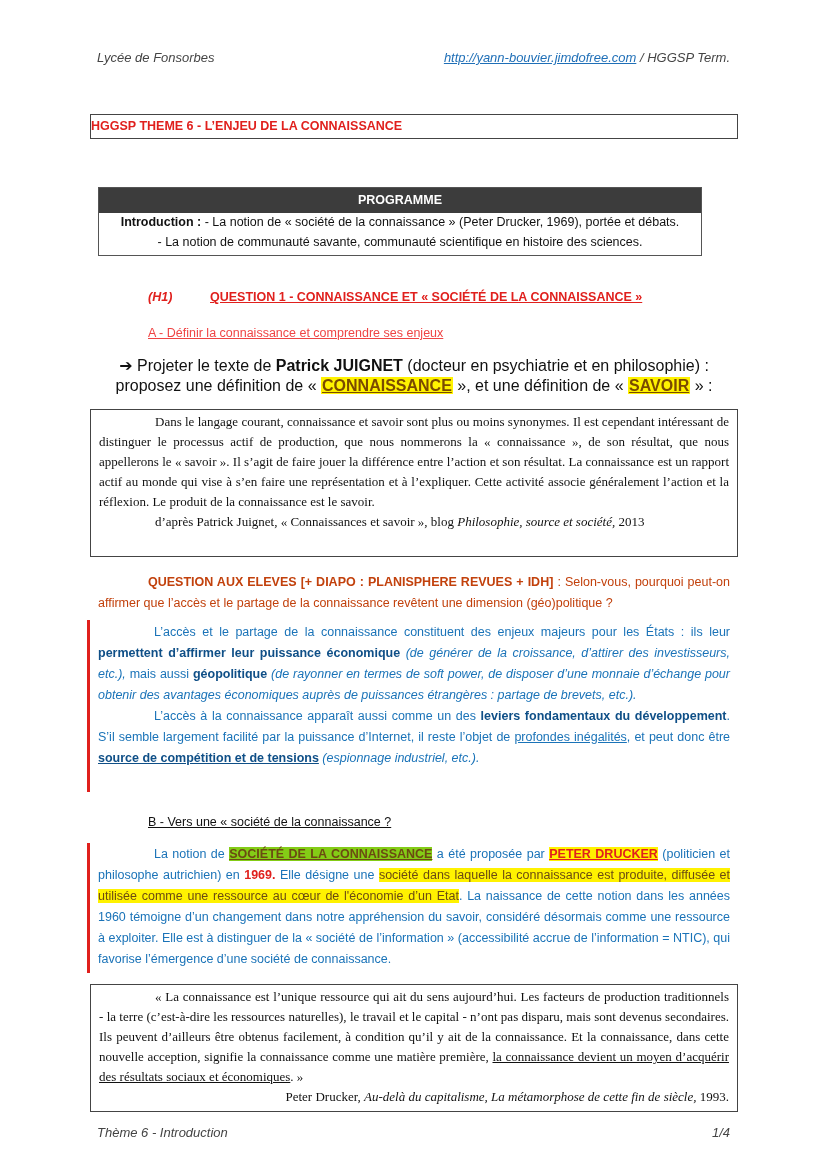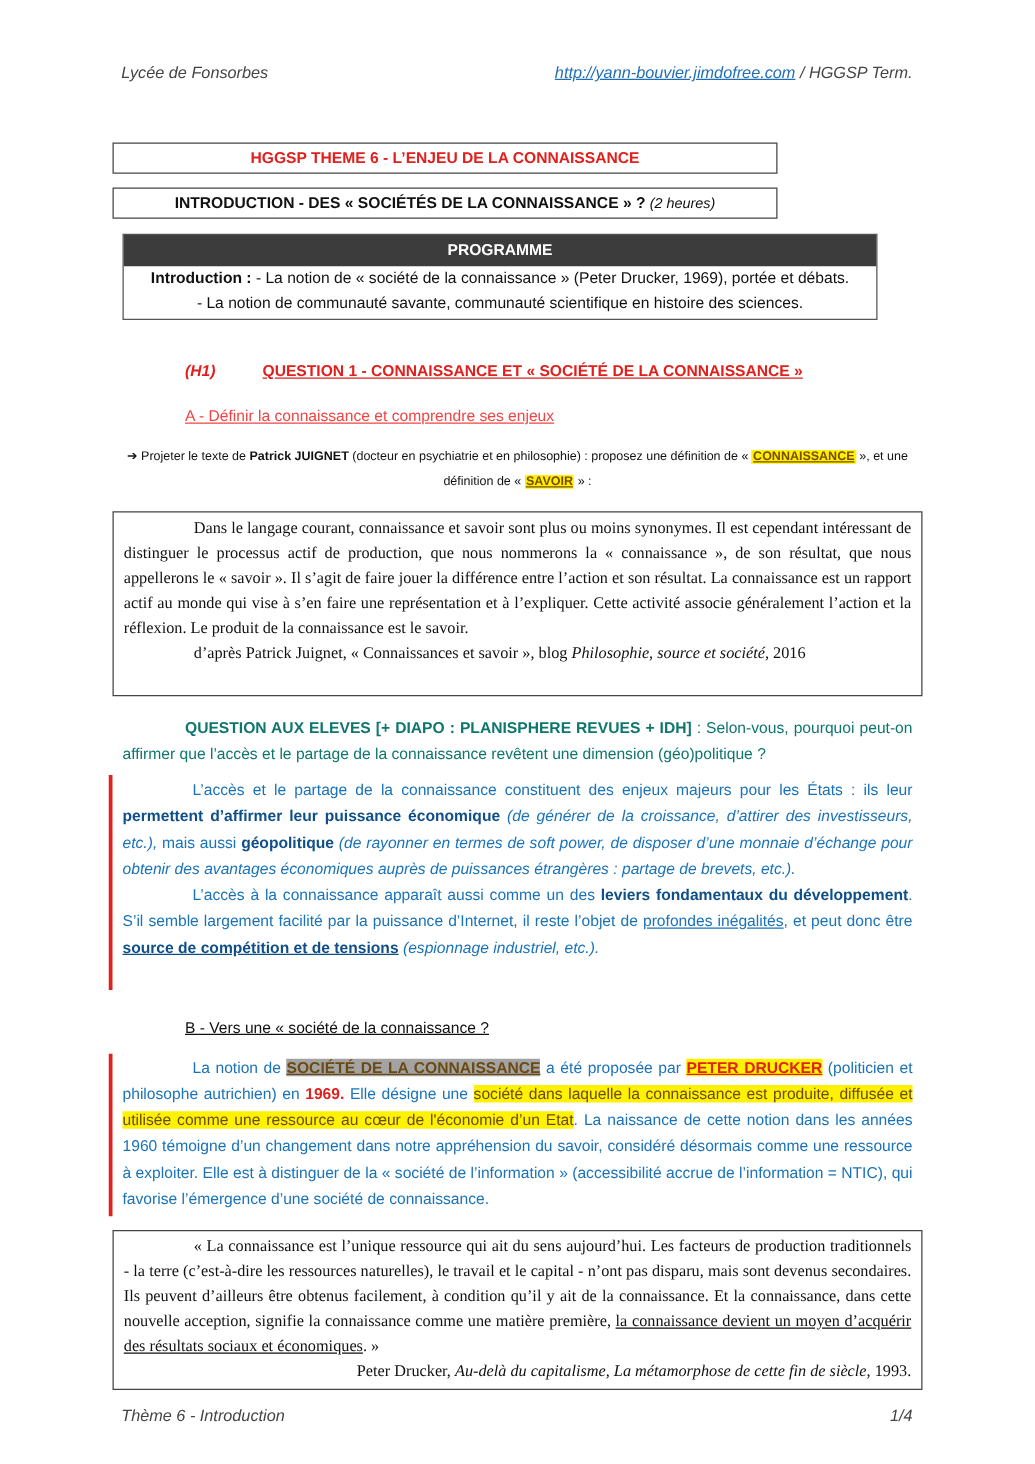--- a/index.html
+++ b/index.html
@@ -4,94 +4,93 @@
   <style>
     * { box-sizing: border-box; margin: 0; padding: 0; }
     html, body { width: 828px; height: 1171px; background: #ffffff; }
     body { position: relative; font-family: "Liberation Sans", sans-serif; color: #111; overflow: hidden; }
     .page { position: absolute; left: 0; top: 0; width: 828px; height: 1171px; }
 
     .header-left { position: absolute; left: 97px; top: 50px; font-size: 13px; font-style: italic; color: #444; }
     .header-right { position: absolute; right: 98px; top: 50px; font-size: 13px; font-style: italic; color: #444; }
     .header-right a { color: #1f6fb7; text-decoration: underline; }
 
-    .title-box { position: absolute; left: 90px; width: 532px; border: 1.5px solid #444; text-align: center; font-size: 12.5px; font-weight: bold; }
+    .title-box { position: absolute; left: 90px; width: 648px; border: 1.5px solid #444; font-size: 12.5px; font-weight: bold; }
     .title1 { top: 114px; height: 25px; line-height: 22px; color: #e0201d; }
     .title2 { top: 150px; height: 25px; line-height: 22px; color: #111; }
     .title2 .hours { font-weight: normal; font-style: italic; font-size: 11.5px; }
 
     .prog { position: absolute; left: 98px; top: 187px; width: 604px; border: 1px solid #555; }
     .prog-head { background: #3c3c3c; color: #fff; text-align: center; font-weight: bold; font-size: 12.5px; height: 25px; line-height: 25px; }
     .prog-body { text-align: center; font-size: 12.5px; line-height: 19.5px; padding: 0 2px 3px; color: #111; }
 
     .h1line { position: absolute; left: 148px; top: 290px; font-size: 12.5px; font-weight: bold; color: #e0201d; }
     .h1line .tag { font-style: italic; display: inline-block; width: 62px; }
     .h1line .q { text-decoration: underline; }
 
     .subA { position: absolute; left: 148px; top: 326px; font-size: 12.5px; text-decoration: underline; color: #ef4444; }
 
-    .instr { position: absolute; left: 98px; top: 356px; width: 632px; text-align: center; font-size: 10px; line-height: 20px; color: #111; }
+    .instr { position: absolute; left: 98px; top: 356px; width: 632px; text-align: center; font-size: 16px; line-height: 20px; color: #111; }
     .hl { background: #fff200; color: #7a4a00; font-weight: bold; text-decoration: underline; padding: 0 1px; }
 
     .quote-box { position: absolute; left: 90px; width: 648px; border: 1.5px solid #444; font-family: "Liberation Serif", serif; font-size: 13px; line-height: 20px; text-align: justify; padding: 2px 8px 2px 8px; color: #111; }
     .qb1 { top: 409px; height: 148px; }
     .qb2 { top: 984px; height: 128px; }
     .indent { text-indent: 56px; }
     .source { text-align: right; }
 
-    .question { position: absolute; left: 98px; top: 572px; width: 632px; font-size: 12.5px; line-height: 21px; text-align: justify; color: #0f766e; }
+    .question { position: absolute; left: 98px; top: 572px; width: 632px; font-size: 12.5px; line-height: 21px; text-align: justify; color: #c2410c; }
 
     .answer { position: absolute; left: 98px; width: 632px; font-size: 12.5px; line-height: 21px; text-align: justify; color: #1a73b8; }
     .answer b { color: #0f4f87; }
     .answer i { color: #1a73b8; }
     .ans1 { top: 622px; }
     .ans2 { top: 844px; }
     .redbar { position: absolute; left: 87px; width: 3px; background: #e0201d; }
     .rb1 { top: 620px; height: 172px; }
     .rb2 { top: 843px; height: 130px; }
     .u { text-decoration: underline; }
 
     .subB { position: absolute; left: 148px; top: 815px; font-size: 12.5px; text-decoration: underline; color: #111; }
 
-    .hlsoc { background: #a3a3a3; color: #6b4a12; font-weight: bold; text-decoration: underline; }
+    .hlsoc { background: #84cc16; color: #6b4a12; font-weight: bold; text-decoration: underline; }
     .hldru { background: #fff200; color: #e0201d; font-weight: bold; text-decoration: underline; }
     .yr { color: #e0201d; font-weight: bold; }
     .hly { background: #fff200; color: #6b4a12; }
 
     .footer-left { position: absolute; left: 97px; top: 1125px; font-size: 13px; font-style: italic; color: #444; }
     .footer-right { position: absolute; right: 98px; top: 1125px; font-size: 13px; font-style: italic; color: #444; }
   </style>
 </head>
 <body>
 
 <div class="page">
 
   <div class="header-left">Lycée de Fonsorbes</div>
   <div class="header-right"><a>http://yann-bouvier.jimdofree.com</a><span> / HGGSP Term.</span></div>
 
   <div class="title-box title1">HGGSP THEME 6 - L’ENJEU DE LA CONNAISSANCE</div>
-  <div class="title-box title2"><span>INTRODUCTION - DES « SOCIÉTÉS DE LA CONNAISSANCE » ?</span> <span class="hours">(2 heures)</span></div>
 
   <div class="prog">
     <div class="prog-head">PROGRAMME</div>
     <div class="prog-body">
       <div><b>Introduction :</b><span> - La notion de « société de la connaissance » (Peter Drucker, 1969), portée et débats.</span></div>
       <div>- La notion de communauté savante, communauté scientifique en histoire des sciences.</div>
     </div>
   </div>
 
   <div class="h1line"><span class="tag">(H1)</span><span class="q">QUESTION 1 - CONNAISSANCE ET « SOCIÉTÉ DE LA CONNAISSANCE »</span></div>
 
   <div class="subA">A - Définir la connaissance et comprendre ses enjeux</div>
 
   <div class="instr"><span>➔</span><span> Projeter le texte de </span><b>Patrick JUIGNET</b><span> (docteur en psychiatrie et en philosophie) : proposez une définition de « </span><span class="hl">CONNAISSANCE</span><span> », et une définition de « </span><span class="hl">SAVOIR</span><span> » :</span></div>
 
   <div class="quote-box qb1">
     <p class="indent">Dans le langage courant, connaissance et savoir sont plus ou moins synonymes. Il est cependant intéressant de distinguer le processus actif de production, que nous nommerons la « connaissance », de son résultat, que nous appellerons le « savoir ». Il s’agit de faire jouer la différence entre l’action et son résultat. La connaissance est un rapport actif au monde qui vise à s’en faire une représentation et à l’expliquer. Cette activité associe généralement l’action et la réflexion. Le produit de la connaissance est le savoir.</p>
-    <p class="indent" style="text-align:left;"><span>d’après Patrick Juignet, « Connaissances et savoir », blog </span><i>Philosophie, source et société,</i><span> 2016</span></p>
+    <p class="indent" style="text-align:left;"><span>d’après Patrick Juignet, « Connaissances et savoir », blog </span><i>Philosophie, source et société,</i><span> 2013</span></p>
   </div>
 
   <div class="question"><span style="display:inline-block;width:50px;"></span><b>QUESTION AUX ELEVES [+ DIAPO : PLANISPHERE REVUES + IDH]</b><span> : Selon-vous, pourquoi peut-on affirmer que l’accès et le partage de la connaissance revêtent une dimension (géo)politique ?</span></div>
 
   <div class="redbar rb1"></div>
   <div class="answer ans1">
     <p class="indent"><span>L’accès et le partage de la connaissance constituent des enjeux majeurs pour les États : ils leur </span><b>permettent d’affirmer leur puissance économique</b><i> (de générer de la croissance, d’attirer des investisseurs, etc.),</i><span> mais aussi </span><b>géopolitique</b><i> (de rayonner en termes de soft power, de disposer d’une monnaie d’échange pour obtenir des avantages économiques auprès de puissances étrangères : partage de brevets, etc.).</i></p>
     <p class="indent"><span>L’accès à la connaissance apparaît aussi comme un des </span><b>leviers fondamentaux du développement</b><span>. S’il semble largement facilité par la puissance d’Internet, il reste l’objet de </span><span class="u">profondes inégalités</span><span>, et peut donc être </span><b class="u">source de compétition et de tensions</b><i> (espionnage industriel, etc.).</i></p>
   </div>
 

